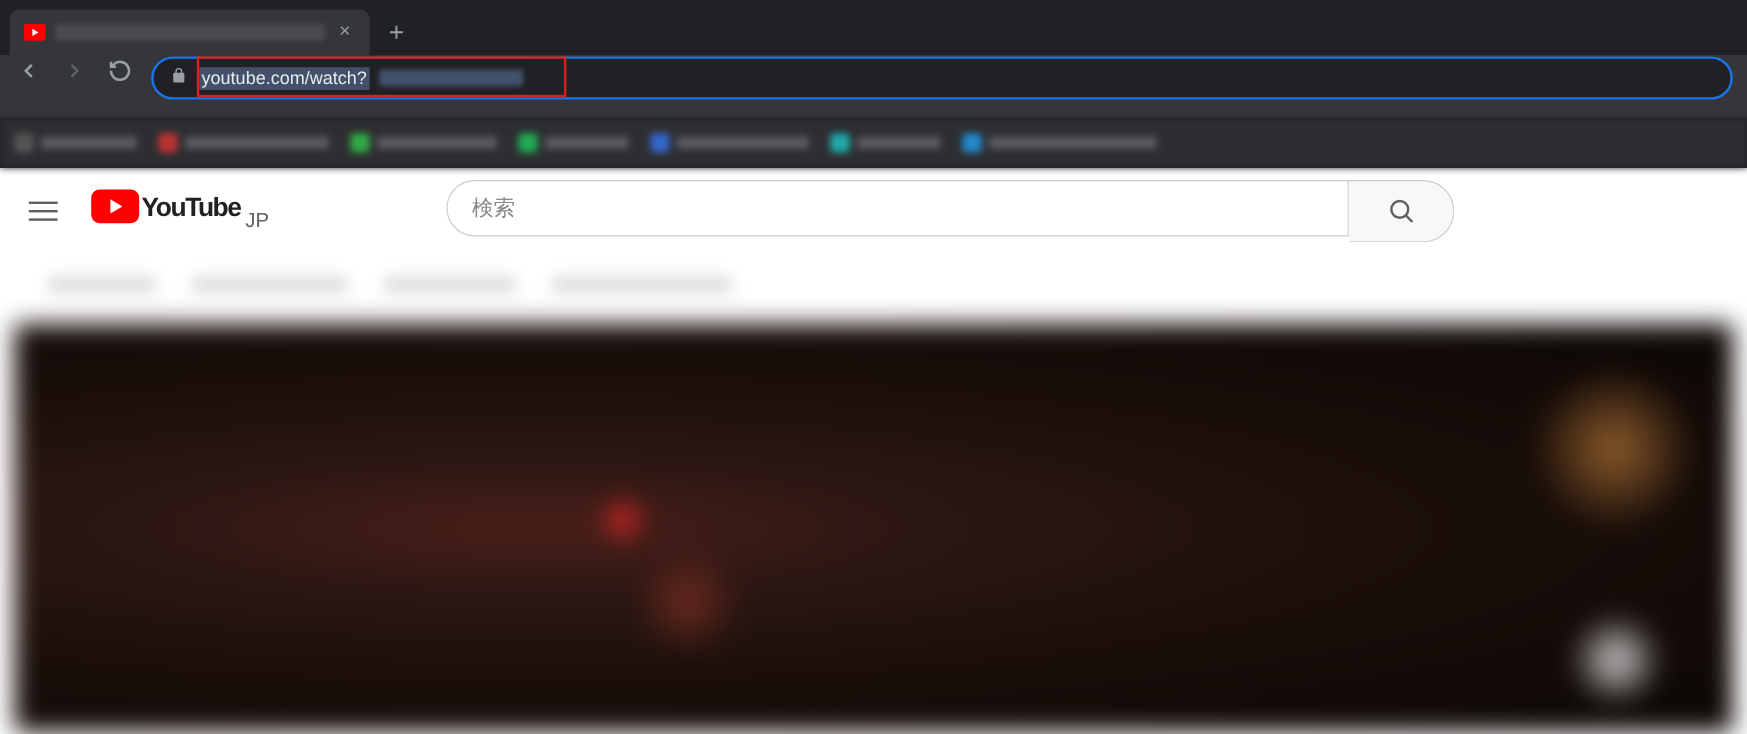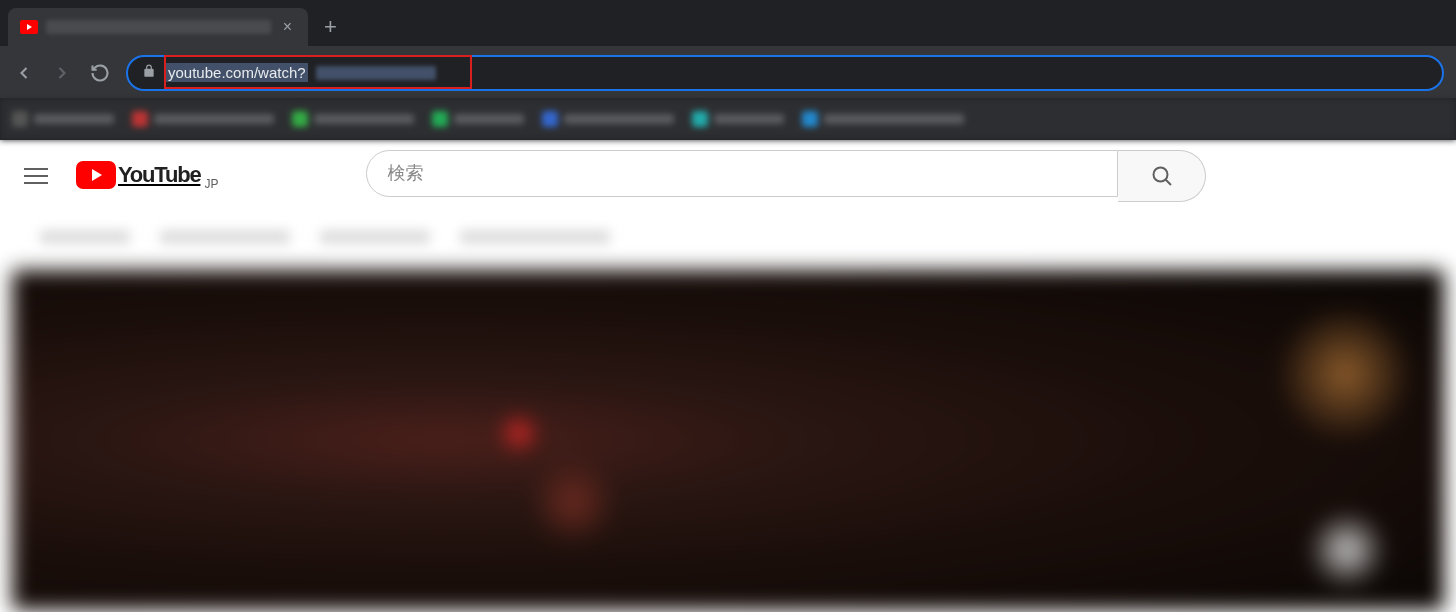--- a/index.html
+++ b/index.html
@@ -8,44 +8,44 @@
     
     .browser-chrome { background: #202124; }
     .tab-bar { height: 46px; display: flex; align-items: flex-end; padding-left: 8px; }
     .tab { display: flex; align-items: center; background: #35363a; border-radius: 8px 8px 0 0; height: 38px; min-width: 300px; padding: 0 12px; gap: 8px; }
     .tab-favicon { width: 18px; height: 14px; background: #f00; border-radius: 2px; display: flex; align-items: center; justify-content: center; }
     .tab-favicon::after { content: ''; border-left: 5px solid #fff; border-top: 3px solid transparent; border-bottom: 3px solid transparent; margin-left: 1px; }
     .tab-title-blur { flex: 1; height: 14px; background: #4a4b4e; border-radius: 2px; filter: blur(2px); }
     .tab-close { color: #9aa0a6; font-size: 16px; cursor: pointer; padding: 2px 4px; }
     .new-tab { color: #9aa0a6; font-size: 22px; padding: 0 16px; cursor: pointer; height: 38px; display: flex; align-items: center; }
 
-    .nav-bar { height: 52px; background: #35363a; display: flex; align-items: center; padding: 0 12px; gap: 14px; border-top: 1px solid #35363a; }
+    .nav-bar { height: 52px; background: #35363a; display: flex; align-items: flex-start; padding: 0 12px; gap: 14px; border-top: 1px solid #35363a; }
     .nav-btn { color: #9aa0a6; width: 24px; height: 24px; display: flex; align-items: center; justify-content: center; cursor: pointer; }
     .nav-btn.disabled { color: #5f6368; }
     .address-bar { flex: 1; background: #202124; border: 2px solid #1a73e8; border-radius: 18px; height: 36px; display: flex; align-items: center; padding: 0 14px; gap: 10px; position: relative; }
     .lock-icon { color: #9aa0a6; }
     .url-text { color: #e8eaed; font-size: 15px; background: #425169; padding: 1px 2px; }
     .url-blur { display: inline-block; width: 120px; height: 14px; background: #425169; filter: blur(2px); border-radius: 2px; margin-left: -2px; }
     .url-highlight { position: absolute; left: 36px; top: -2px; height: 34px; width: 308px; border: 2px solid #d9201e; pointer-events: none; }
 
     .bookmarks-bar { height: 42px; background: #2d2e31; display: flex; align-items: center; padding: 0 12px; gap: 18px; filter: blur(3px); }
     .bookmark { display: flex; align-items: center; gap: 6px; }
     .bm-icon { width: 16px; height: 16px; border-radius: 3px; }
     .bm-text { width: 60px; height: 10px; background: #5a5b5e; border-radius: 2px; }
 
     
     .yt-header { height: 72px; background: #fff; display: flex; align-items: center; padding: 0 24px; gap: 28px; }
     .hamburger { width: 24px; cursor: pointer; }
     .hamburger div { height: 2px; background: #606060; margin: 5px 0; }
     .yt-logo-wrap { display: flex; align-items: flex-start; gap: 2px; cursor: pointer; }
-    .yt-logo { display: flex; align-items: center; gap: 2px; text-decoration: underline; }
+    .yt-logo { display: flex; align-items: flex-end; gap: 2px; }
     .yt-play { width: 40px; height: 28px; background: #f00; border-radius: 7px; display: flex; align-items: center; justify-content: center; }
     .yt-play::after { content: ''; border-left: 10px solid #fff; border-top: 6px solid transparent; border-bottom: 6px solid transparent; margin-left: 2px; }
     .yt-text { font-size: 22px; font-weight: 700; letter-spacing: -1.2px; color: #212121; font-family: Arial, sans-serif; }
-    .yt-region { font-size: 12px; color: #606060; margin-top: 16px; margin-left: 2px; }
+    .yt-region { font-size: 17px; color: #606060; margin-top: 16px; margin-left: 2px; }
 
     .search-wrap { flex: 1; max-width: 840px; margin-left: 120px; display: flex; }
     .search-input { flex: 1; height: 47px; border: 1px solid #ccc; border-radius: 26px 0 0 26px; padding: 0 20px; font-size: 18px; outline: none; color: #111; }
     .search-input::placeholder { color: #888; }
     .search-btn { width: 88px; height: 52px; border: 1px solid #ccc; border-left: none; background: #f8f8f8; border-radius: 0 26px 26px 0; display: flex; align-items: center; justify-content: center; cursor: pointer; }
 
     .content-blur { height: 50px; background: #fff; filter: blur(6px); display: flex; padding: 0 40px; gap: 30px; align-items: center; }
     .blur-chip { height: 14px; background: #ddd; border-radius: 3px; }
 
     .video-area { margin: 8px 12px 0; height: 340px; border-radius: 4px; overflow: hidden; position: relative; background: radial-gradient(ellipse at 30% 50%, #4a1f1a 0%, #2a1612 25%, #1a0e0a 55%, #0a0604 100%); filter: blur(10px); }

